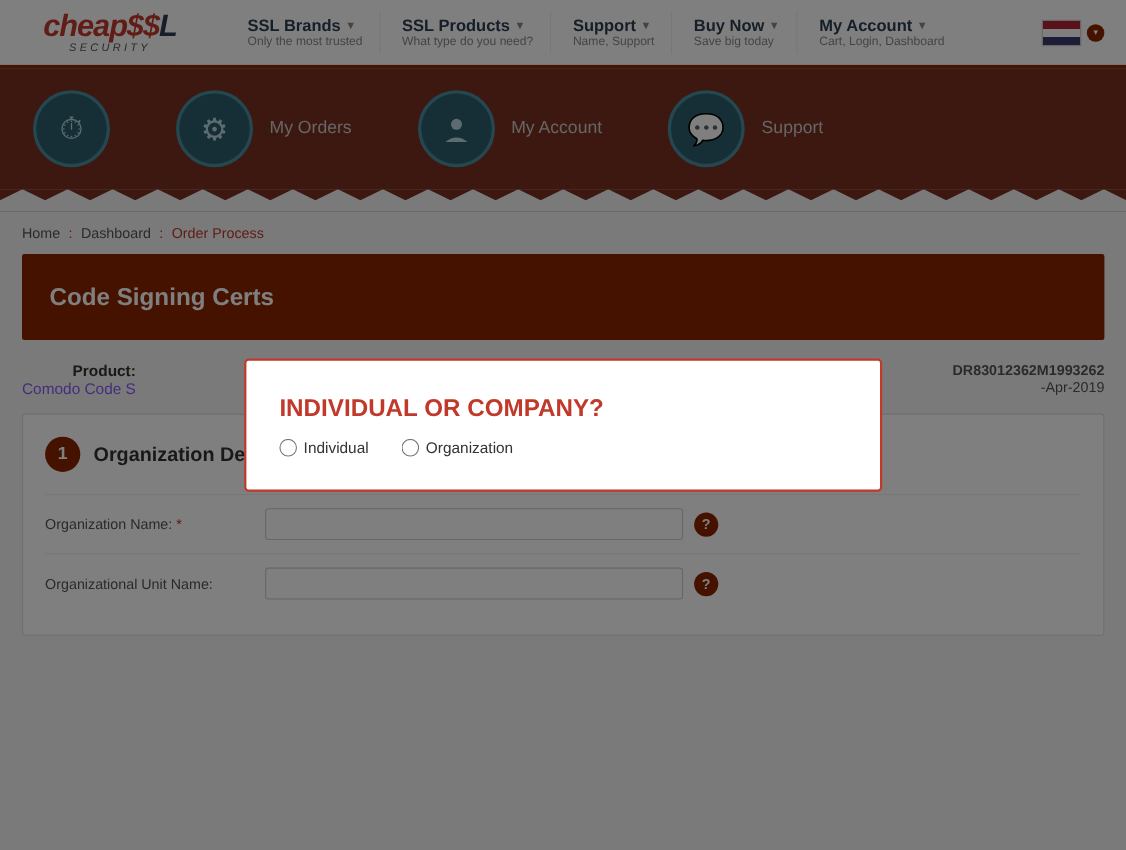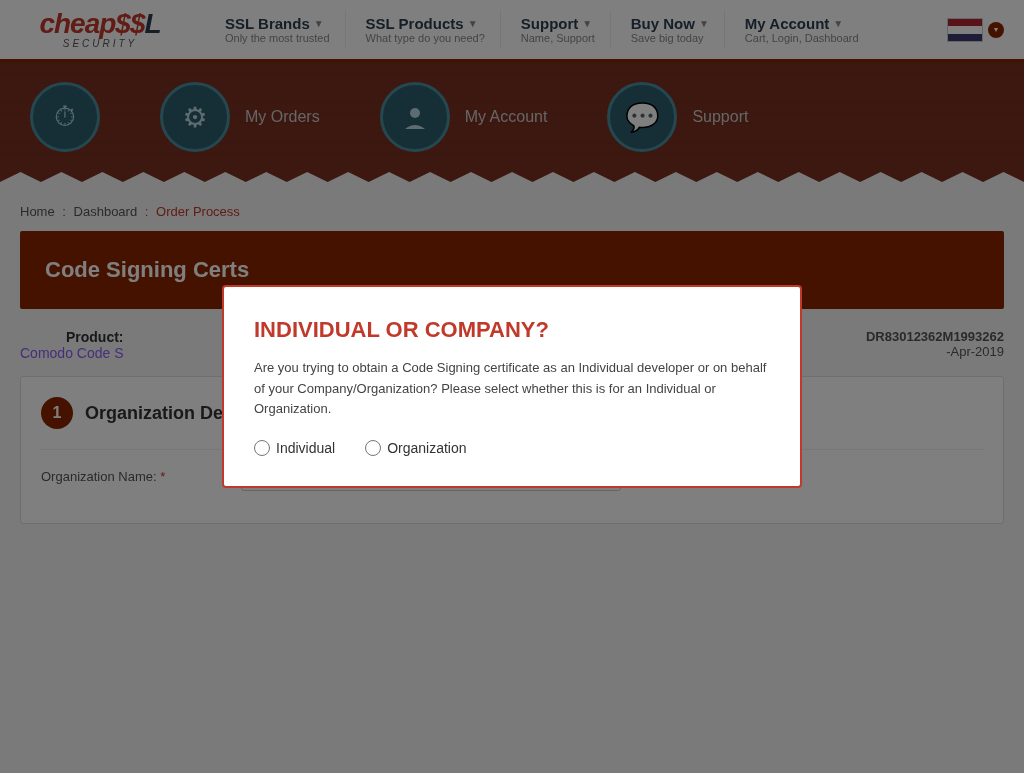--- a/index.html
+++ b/index.html
@@ -415,27 +415,33 @@
     <div class="form-row">
       <div class="form-label">
         <span>Organization Name:</span>
         <span class="required">*</span>
       </div>
       <div class="form-input">
         <input type="text" style="">
       </div>
       <div class="help-icon">?</div>
     </div>
+    <div class="form-row">
+      <div class="form-label">Organizational Unit Name:</div>
+      <div class="form-input">
+        <input type="text" style="">
+      </div>
+      <div class="help-icon">?</div>
+    </div>
   </div>
 </div>
 
 <div class="modal-overlay">
   <div class="modal-box">
     <div class="modal-title">INDIVIDUAL OR COMPANY?</div>
-    <div class="modal-body">Are you trying to obtain a Code Signing certificate as an Individual developer or on behalf of your Company/Organization? Please select whether this is for an Individual or Organization.</div>
     <div class="modal-options">
       <label class="modal-option">
         <input type="radio" name="cert-type" value="individual" style="">
         <span>Individual</span>
       </label>
       <label class="modal-option">
         <input type="radio" name="cert-type" value="organization" style="">
         <span>Organization</span>
       </label>
     </div>

